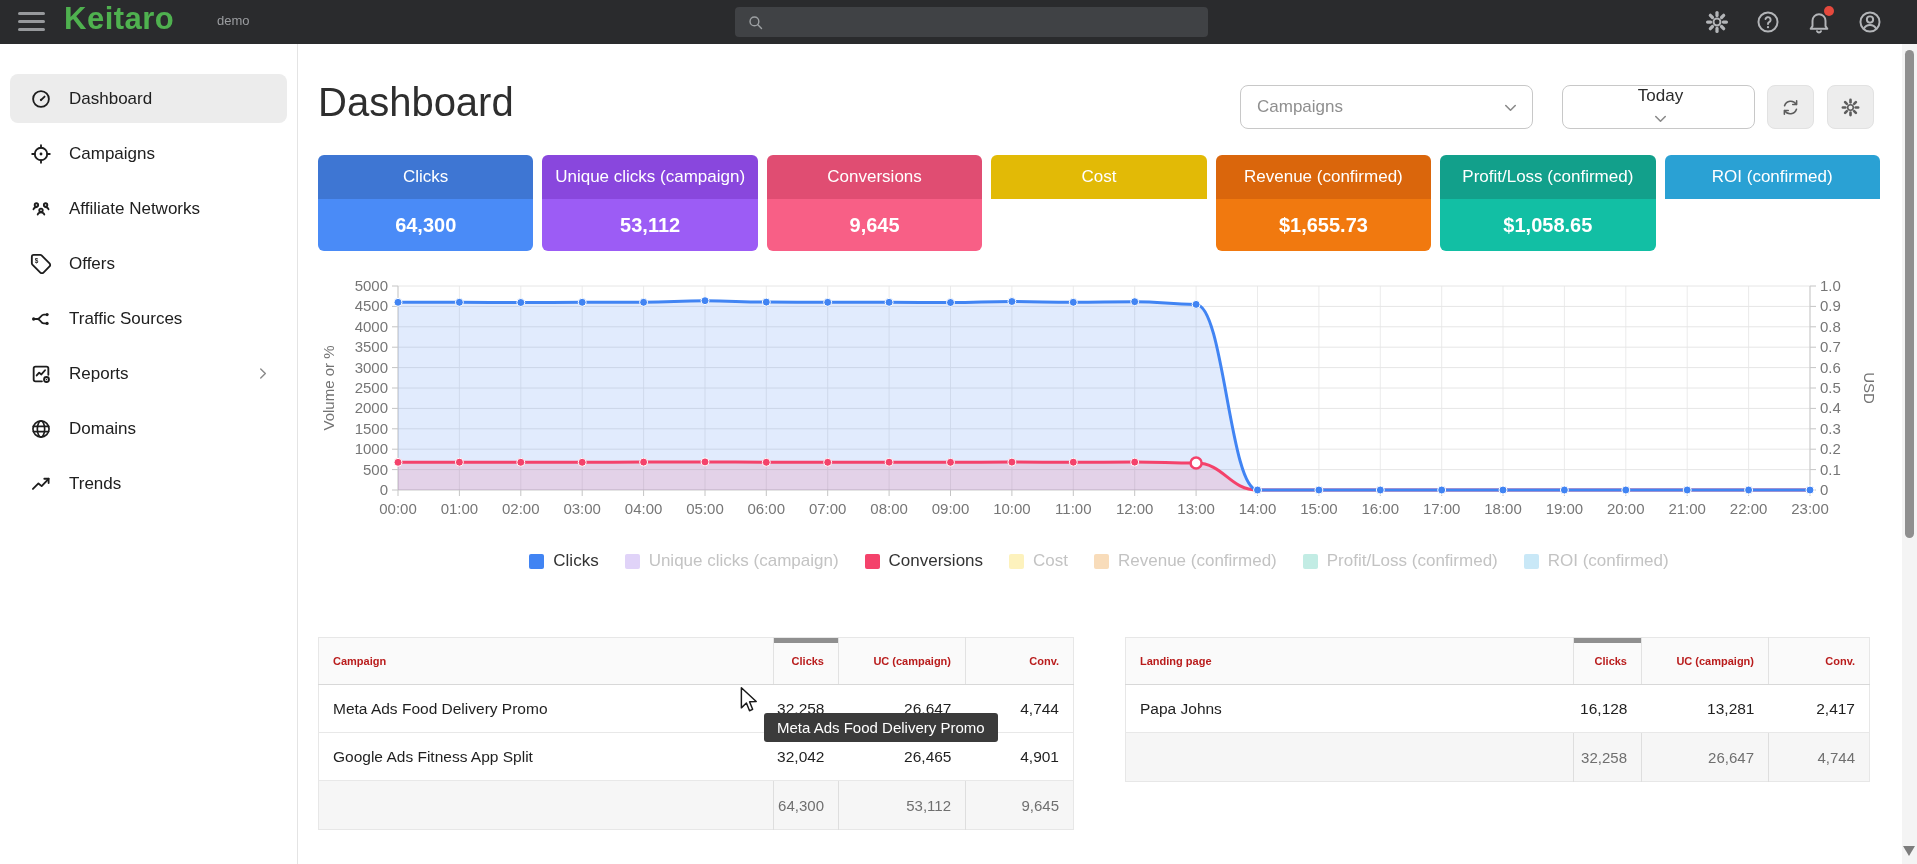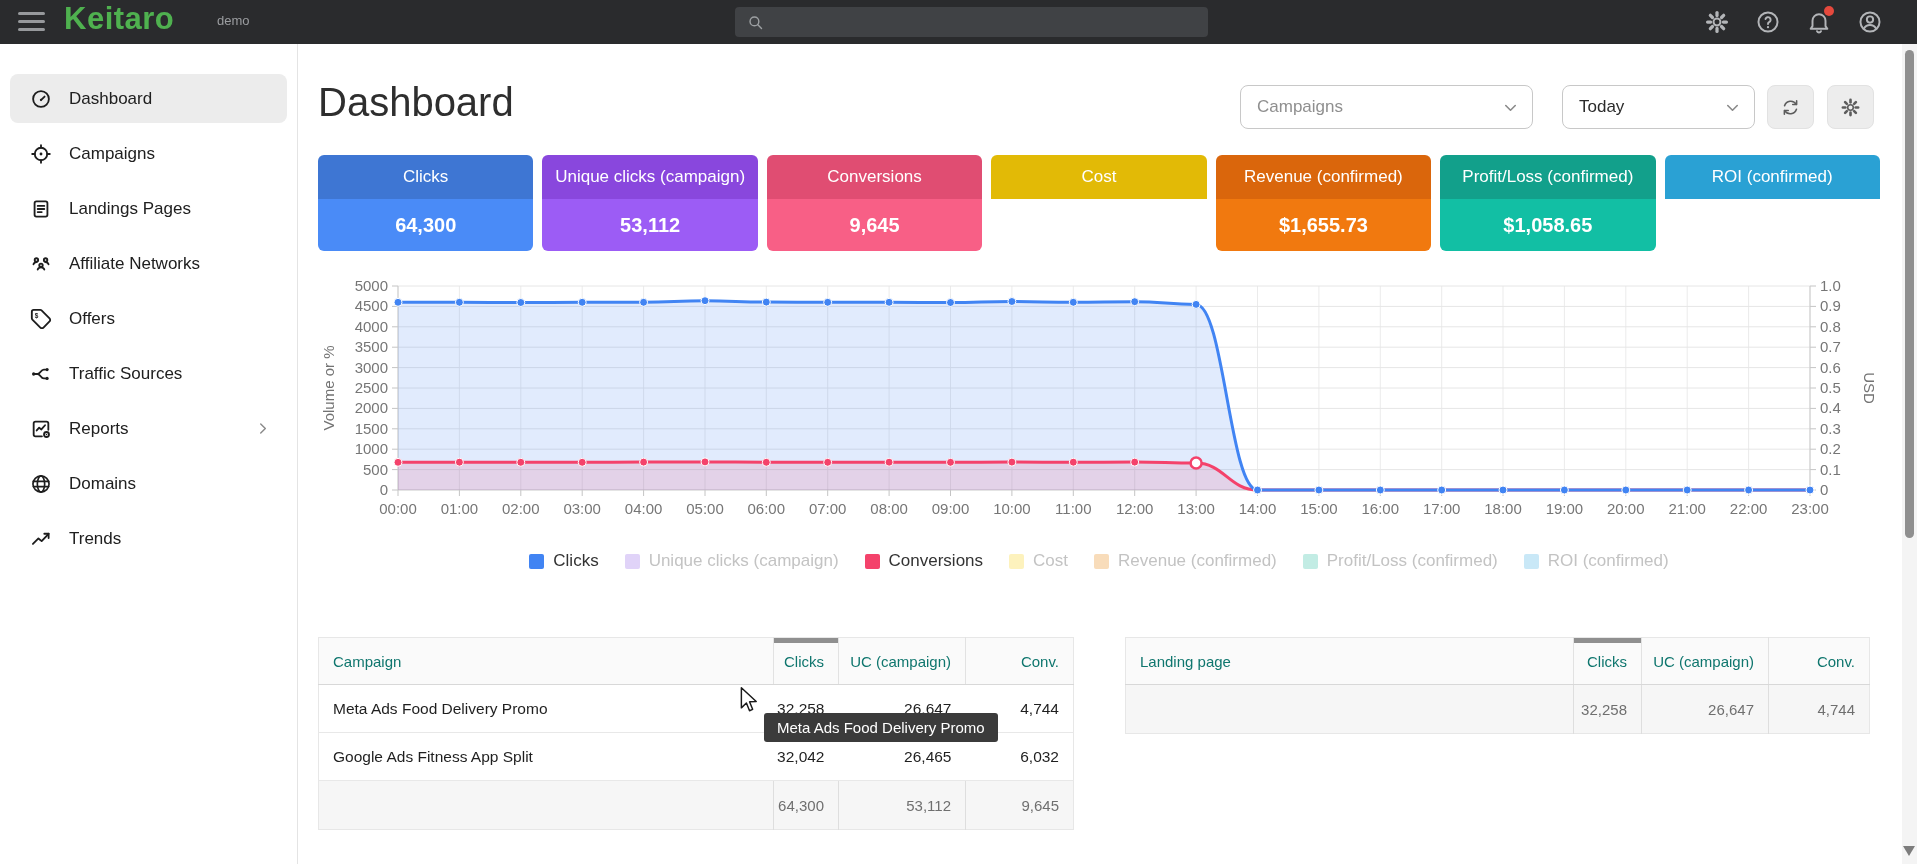--- a/index.html
+++ b/index.html
@@ -35,21 +35,21 @@
   .side-item .chev{position:absolute;right:16px;width:17px;height:17px;color:#8a8a8a;}
   .side-item .chev svg{width:17px;height:17px;display:block;}
   
   #title{position:absolute;left:318px;top:80px;margin:0;font-size:40px;font-weight:400;color:#2e2e2e;}
   .sel{position:absolute;top:85px;height:44px;border:1px solid #c8c8c8;border-radius:8px;background:#fff;
        display:flex;align-items:center;justify-content:space-between;padding:0 12px 0 16px;
        box-sizing:border-box;cursor:pointer;font-size:17px;}
   .sel .chev{width:19px;height:19px;color:#8a8a8a;}
   .sel .chev svg{width:19px;height:19px;display:block;}
   #grouping{left:1240px;width:293px;color:#8f8f8f;}
-  #range{left:1562px;width:193px;color:#2b2b2b;}
+  #range{left:1562px;width:193px;color:#2b2b2b;flex-direction:column;}
   .icon-btn{position:absolute;top:85px;width:47px;height:44px;background:#ededed;border:1px solid #e2e2e2;
             border-radius:8px;display:flex;align-items:center;justify-content:center;color:#5c5c5c;
             cursor:pointer;padding:0;}
   .icon-btn svg{width:21px;height:21px;display:block;}
   #refreshBtn{left:1767px;}
   #settingsBtn{left:1827px;}
   
   #cards{position:absolute;left:318px;top:155px;width:1562px;height:96px;display:flex;gap:9px;}
   .card{flex:1;border-radius:6px;overflow:hidden;display:flex;flex-direction:column;color:#fff;}
   .card-h{height:44px;display:flex;align-items:center;justify-content:center;font-size:17px;white-space:nowrap;}
@@ -62,21 +62,21 @@
   #legend{position:absolute;left:318px;top:551px;width:1562px;display:flex;justify-content:center;
           align-items:center;gap:26px;}
   .lg-item{display:flex;align-items:center;gap:9px;font-size:17px;cursor:pointer;white-space:nowrap;}
   .lg-sw{width:15px;height:15px;border-radius:2px;flex:0 0 auto;}
   .lg-item.on{color:#333;}
   .lg-item.off{color:#c3c3c3;}
   
   #tableL{position:absolute;left:318px;top:637px;}
   #tableR{position:absolute;left:1125px;top:637px;}
   .dtable{border-collapse:collapse;table-layout:fixed;background:#fff;border:1px solid #e7e7e7;}
-  .dtable thead th{height:44px;background:#fafafa;color:#0f766e;font-weight:400;font-size:15px;
+  .dtable thead th{height:44px;background:#fafafa;color:#b91c1c;font-weight:700;font-size:11px;
                    position:relative;border-bottom:1px solid #d8d8d8;}
   .dtable th.first,.dtable td.first{text-align:left;padding-left:14px;}
   .dtable th.num,.dtable td.num{text-align:right;padding-right:14px;}
   .dtable thead th.num{border-left:1px solid #e2e2e2;}
   .sort-bar{position:absolute;left:0;top:0;width:100%;height:5px;background:#8f8f8f;}
   .dtable tbody td{height:45px;border-bottom:1px solid #e8e8e8;color:#1f1f1f;font-size:15.5px;}
   .dtable tfoot td{height:46px;background:#f6f6f6;color:#6f6f6f;font-size:15px;}
   .dtable tfoot td.num{border-left:1px solid #dedede;}
   
   #tooltip{position:absolute;left:764px;top:713px;background:#3b3b3b;color:#fff;font-size:15px;
@@ -161,29 +161,20 @@
       </div>
       <div class="side-item">
         <span class="ic">
           <svg viewBox="0 0 24 24" fill="none" stroke="currentColor" stroke-width="2" stroke-linecap="round" stroke-linejoin="round">
             <circle cx="12" cy="12" r="6.8"></circle>
             <circle cx="12" cy="12" r="1.55" fill="currentColor" stroke="none"></circle>
             <path d="M12 2.4v2.9M12 18.7v2.9M2.4 12h2.9M18.7 12h2.9"></path>
           </svg>
         </span>
         <span class="lbl">Campaigns</span>
-      </div>
-      <div class="side-item">
-        <span class="ic">
-          <svg viewBox="0 0 24 24" fill="none" stroke="currentColor" stroke-width="2" stroke-linecap="round" stroke-linejoin="round">
-            <rect x="5" y="3.6" width="14" height="16.8" rx="2"></rect>
-            <path d="M8.4 8.6h7.2M8.4 12h7.2M8.4 15.4h4.4"></path>
-          </svg>
-        </span>
-        <span class="lbl">Landings Pages</span>
       </div>
       <div class="side-item">
         <span class="ic">
           <svg viewBox="0 0 24 24" fill="none" stroke="currentColor" stroke-width="2" stroke-linecap="round" stroke-linejoin="round">
             <circle cx="7" cy="7.6" r="1.9"></circle>
             <circle cx="17" cy="7.6" r="1.9"></circle>
             <circle cx="12" cy="13.4" r="1.9"></circle>
             <path d="M3.8 12.3c.5-1.6 1.8-2.4 3.4-2.4M20.2 12.3c-.5-1.6-1.8-2.4-3.4-2.4M8.4 18.1c.5-1.6 1.9-2.4 3.6-2.4s3.1.8 3.6 2.4"></path>
           </svg>
         </span>
@@ -554,21 +545,21 @@
           <tr>
             <td class="first">Meta Ads Food Delivery Promo</td>
             <td class="num">32,258</td>
             <td class="num">26,647</td>
             <td class="num">4,744</td>
           </tr>
           <tr>
             <td class="first">Google Ads Fitness App Split</td>
             <td class="num">32,042</td>
             <td class="num">26,465</td>
-            <td class="num">6,032</td>
+            <td class="num">4,901</td>
           </tr>
         </tbody>
         <tfoot>
           <tr>
             <td class="first"></td>
             <td class="num">64,300</td>
             <td class="num">53,112</td>
             <td class="num">9,645</td>
           </tr>
         </tfoot>
@@ -584,20 +575,26 @@
         </colgroup>
         <thead>
           <tr>
             <th class="first">Landing page</th>
             <th class="num"><span class="sort-bar"></span>Clicks</th>
             <th class="num">UC (campaign)</th>
             <th class="num">Conv.</th>
           </tr>
         </thead>
         <tbody>
+          <tr>
+            <td class="first">Papa Johns</td>
+            <td class="num">16,128</td>
+            <td class="num">13,281</td>
+            <td class="num">2,417</td>
+          </tr>
         </tbody>
         <tfoot>
           <tr>
             <td class="first"></td>
             <td class="num">32,258</td>
             <td class="num">26,647</td>
             <td class="num">4,744</td>
           </tr>
         </tfoot>
       </table>

